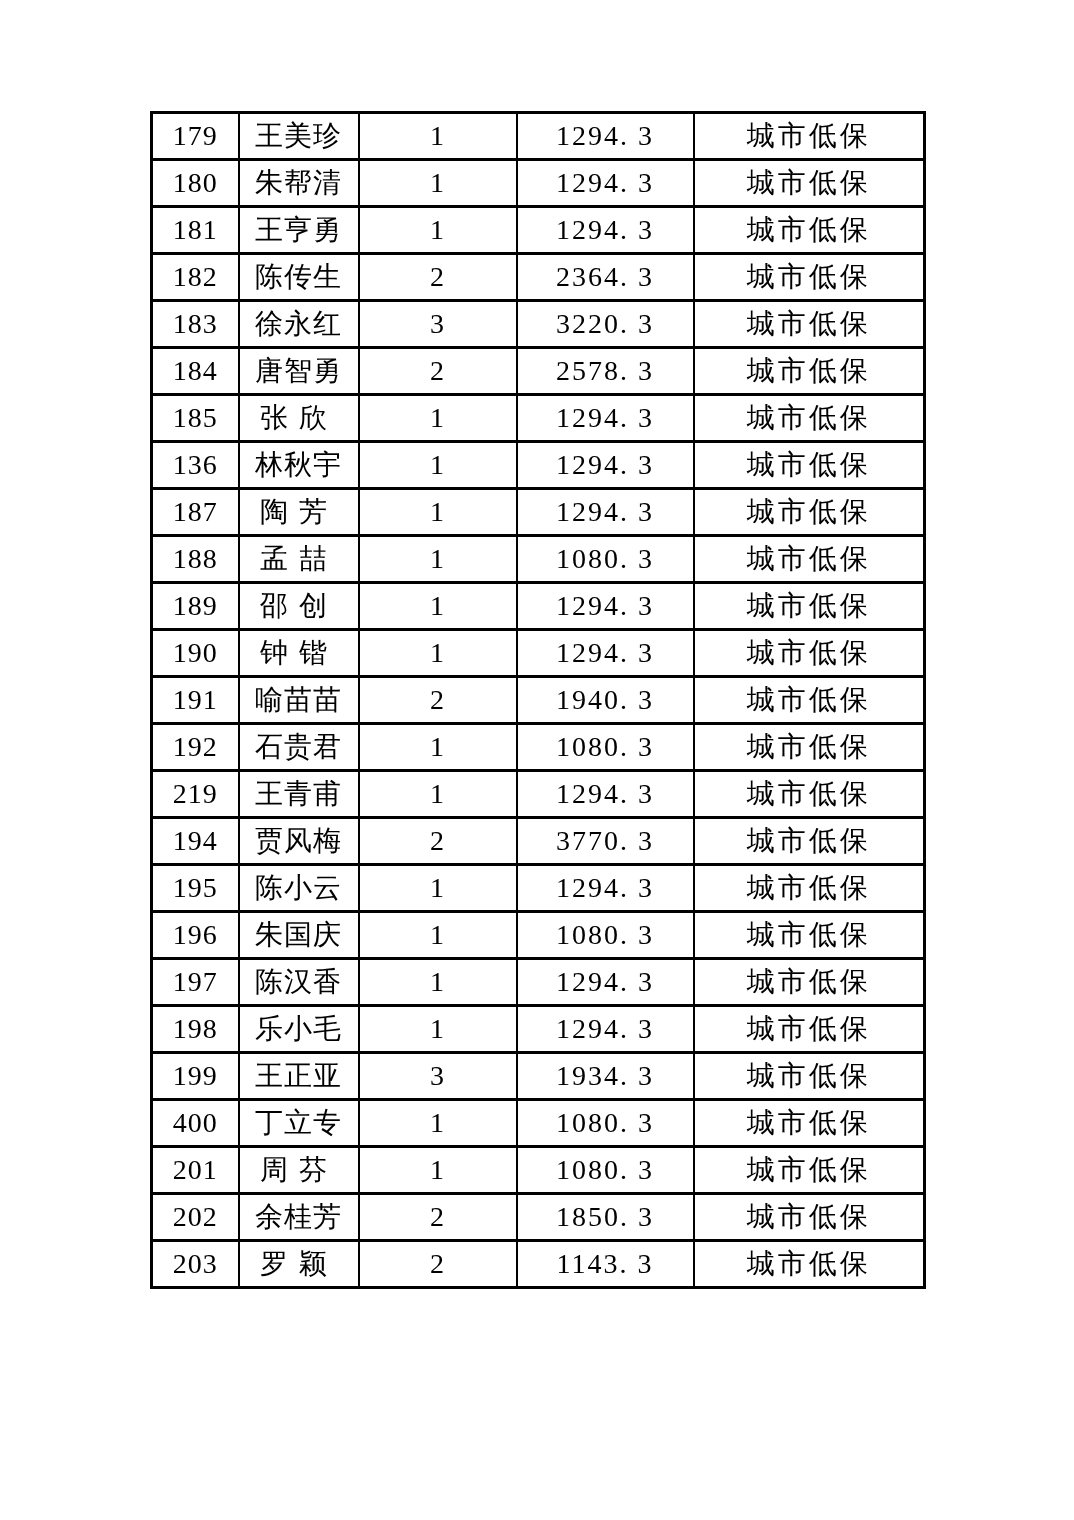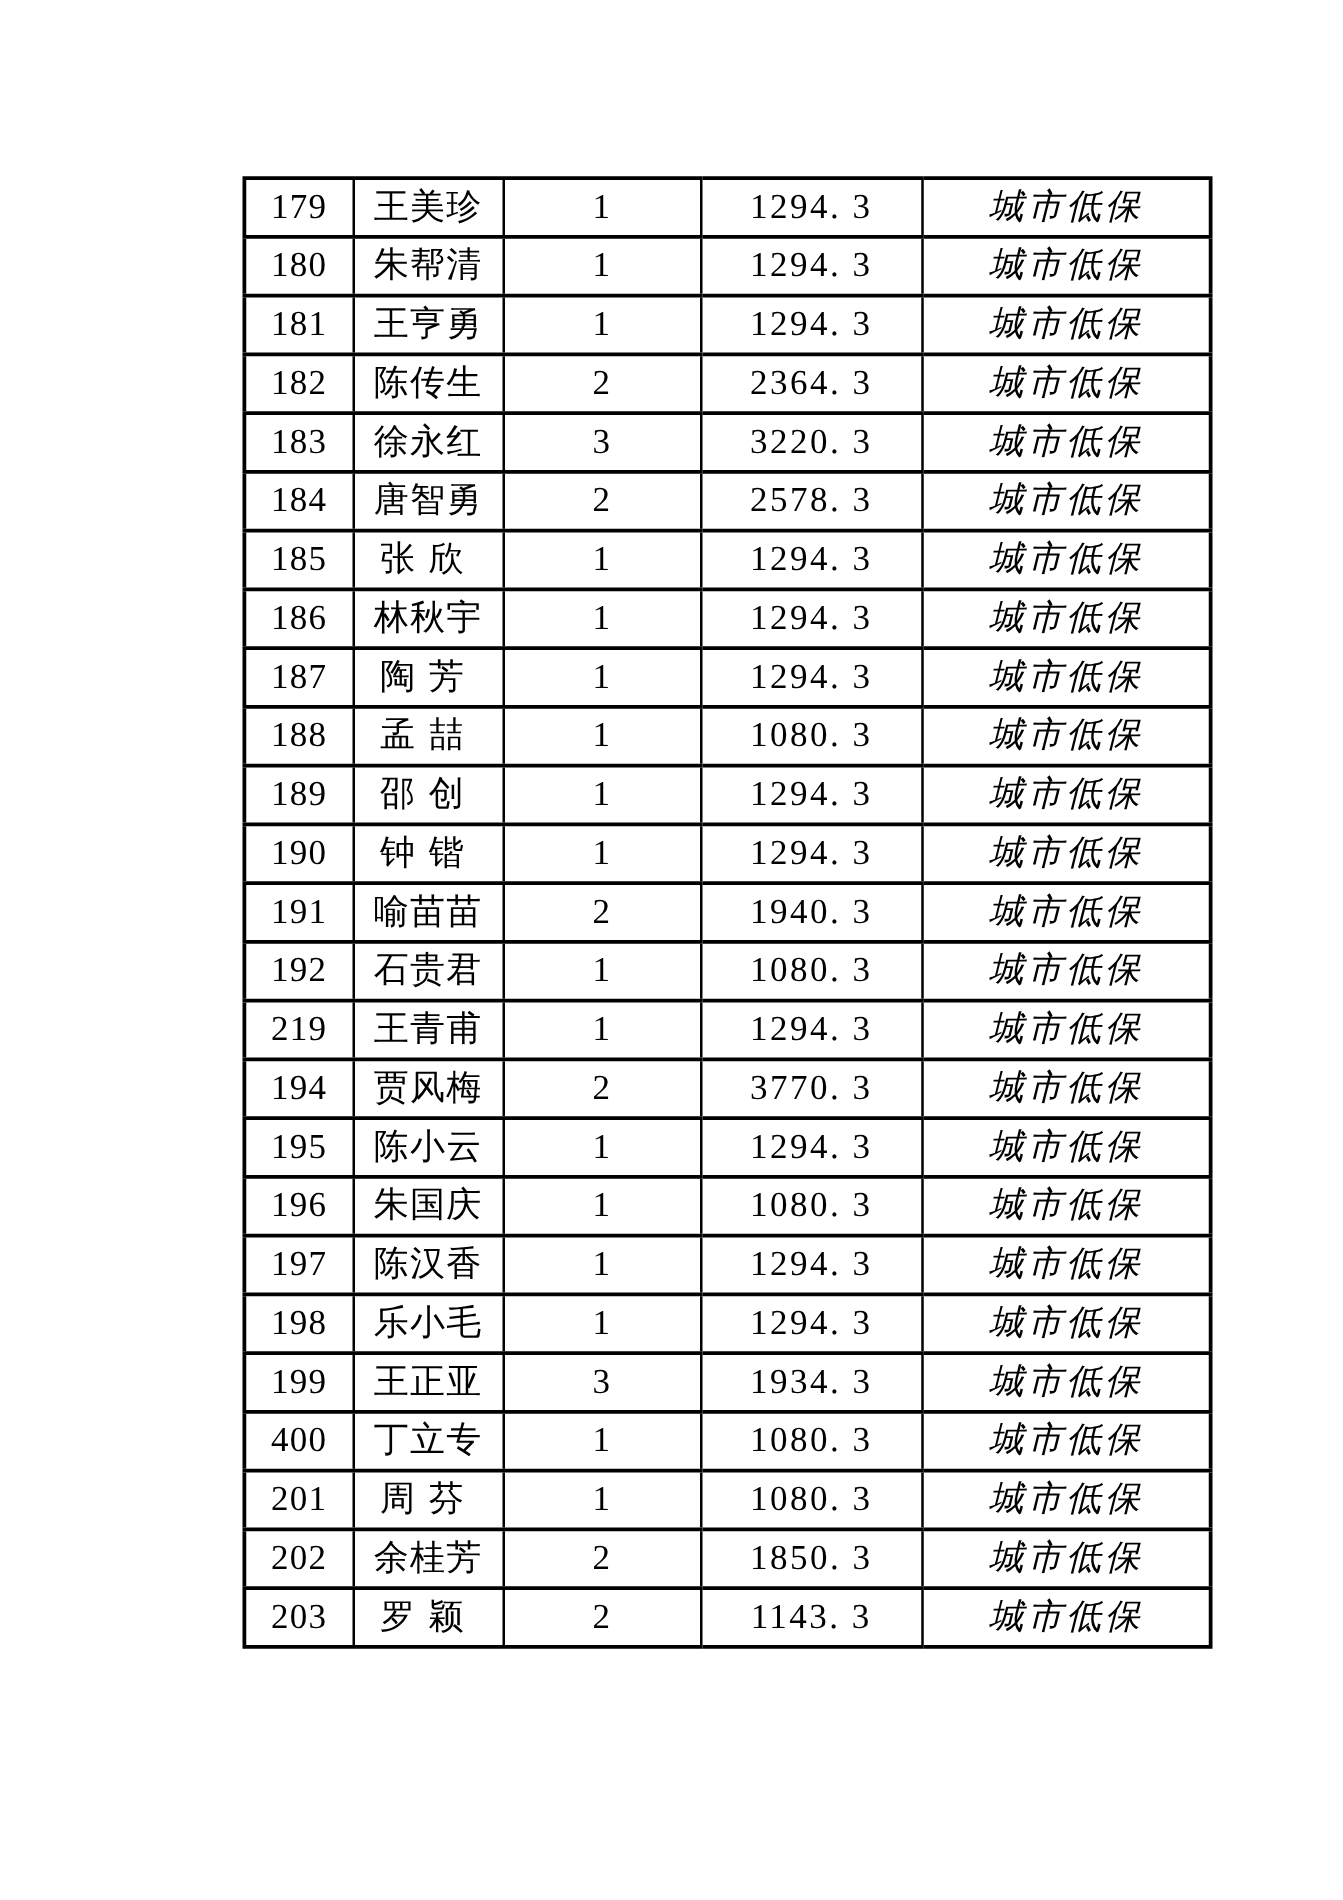--- a/index.html
+++ b/index.html
@@ -12,26 +12,25 @@
     width: 1074px;
     height: 1520px;
     background: #ffffff;
     overflow: hidden;
     font-family: "Liberation Serif", "DejaVu Serif", serif;
     color: #000000;
   }
   table.roster {
     position: absolute;
     left: 150px;
-    top: 141px;
+    top: 111px;
     width: 773px;
     border-collapse: collapse;
     table-layout: fixed;
     border: 3px solid #000000;
-    margin-left: 44px;
   }
   table.roster td {
     border-left: 2px solid #000000;
     border-right: 2px solid #000000;
     border-top: 3px solid #000000;
     border-bottom: 3px solid #000000;
     height: 44px;
     padding: 0;
     text-align: center;
     vertical-align: middle;
@@ -45,21 +44,21 @@
   col.c-name     { width: 120px; }
   col.c-members  { width: 158px; }
   col.c-amount   { width: 177px; }
   col.c-category { width: 231px; }
 
   td.cell-no      { letter-spacing: 1px; }
   td.cell-name    { letter-spacing: 1px; }
   td.cell-name.short-name { letter-spacing: 11px; padding-left: 1px; }
   td.cell-members { letter-spacing: 1px; }
   td.cell-amount  { letter-spacing: 2px; }
-  td.cell-category{ letter-spacing: 3px; font-style: italic; }
+  td.cell-category{ letter-spacing: 3px; }
 </style>
 </head>
 <body>
 
 <div class="page">
   <table class="roster">
     <colgroup>
       <col class="c-no">
       <col class="c-name">
       <col class="c-members">
@@ -117,21 +116,21 @@
 
   <tr>
     <td class="cell-no">185</td>
     <td class="cell-name short-name">张欣</td>
     <td class="cell-members">1</td>
     <td class="cell-amount">1294. 3</td>
     <td class="cell-category">城市低保</td>
   </tr>
 
   <tr>
-    <td class="cell-no">186</td>
+    <td class="cell-no">136</td>
     <td class="cell-name">林秋宇</td>
     <td class="cell-members">1</td>
     <td class="cell-amount">1294. 3</td>
     <td class="cell-category">城市低保</td>
   </tr>
 
   <tr>
     <td class="cell-no">187</td>
     <td class="cell-name short-name">陶芳</td>
     <td class="cell-members">1</td>

